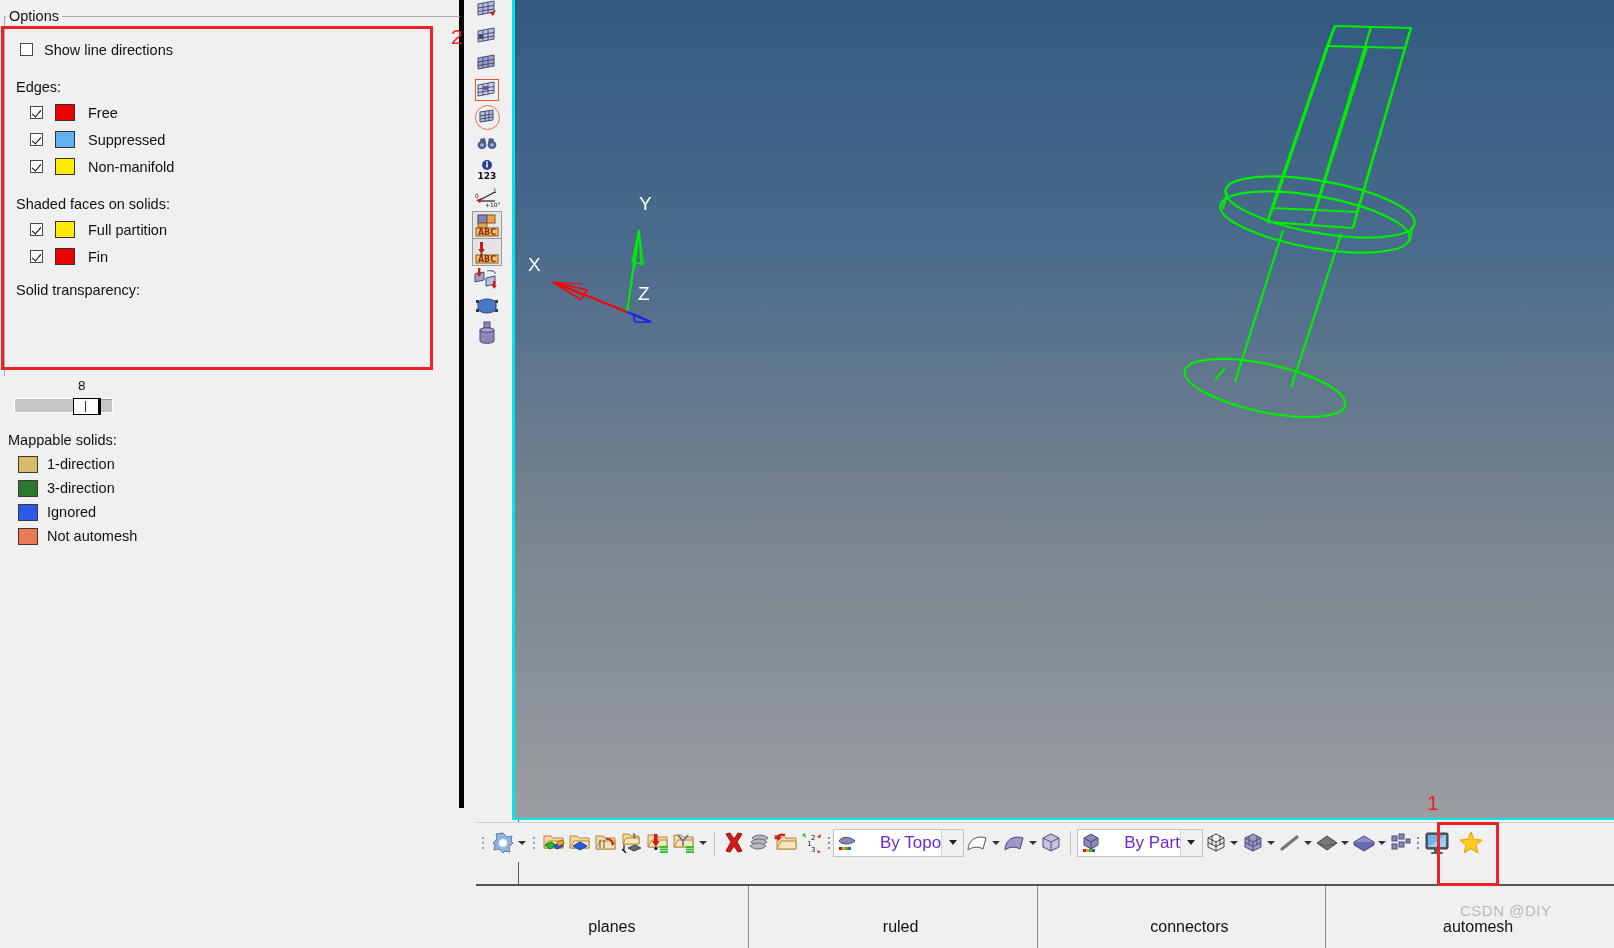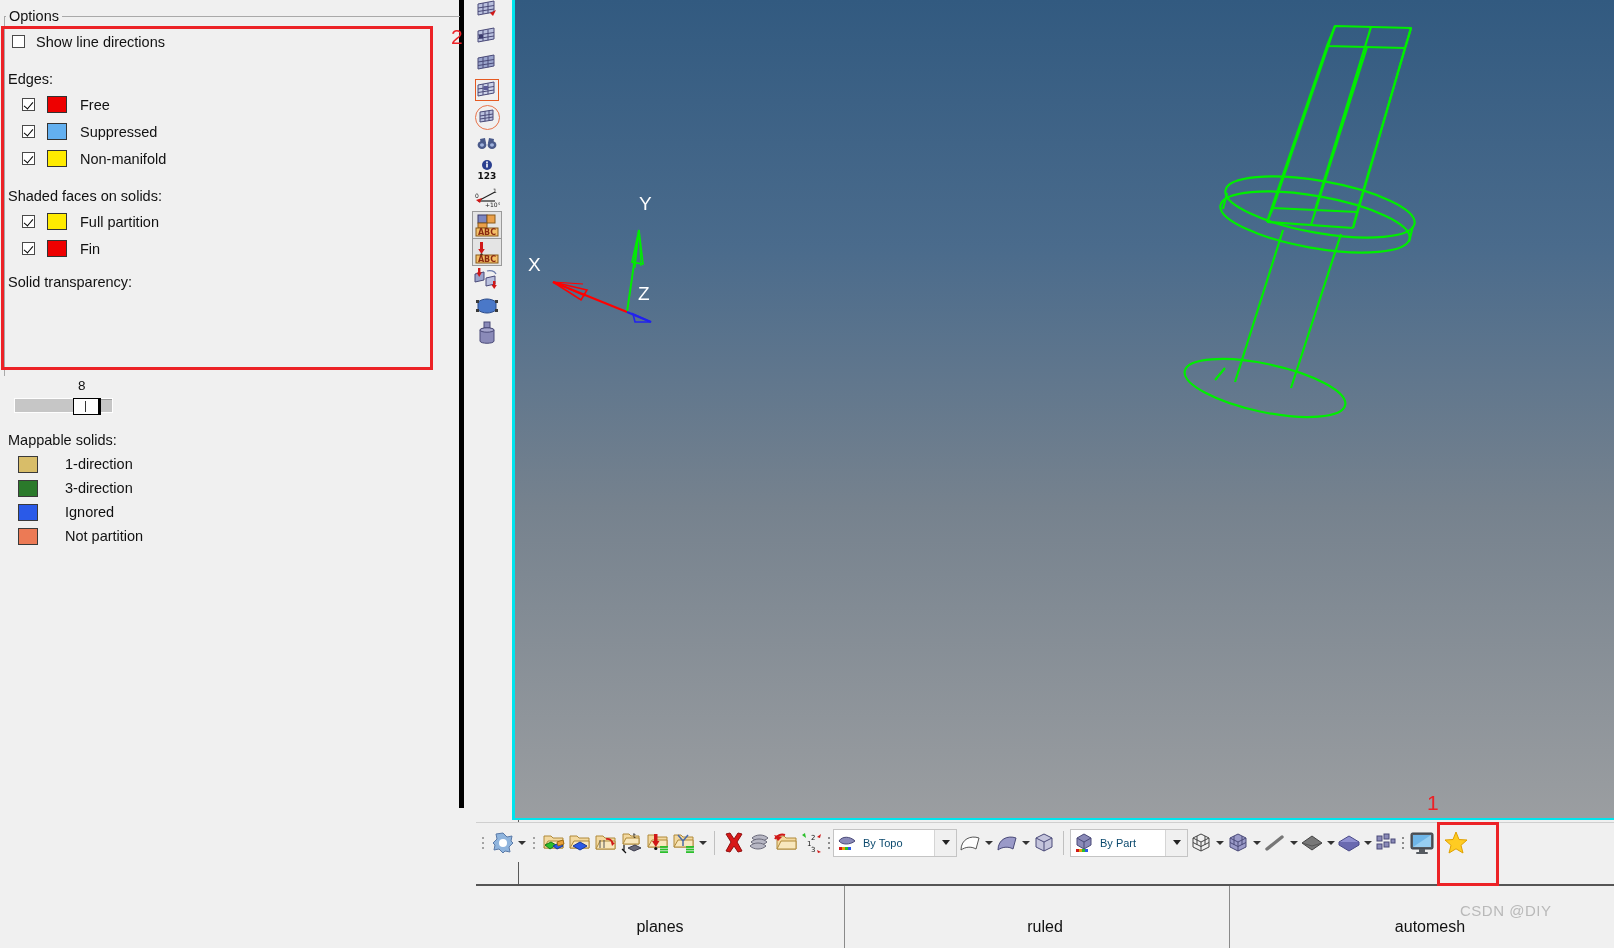--- a/index.html
+++ b/index.html
@@ -40,21 +40,21 @@
   }
   #anno-rect-1 {
     position: absolute; left: 1437px; top: 822px; width: 62px; height: 64px;
     border: 3px solid #ec2227; pointer-events: none; z-index: 30;
   }
   #anno-num-1 {
     position: absolute; left: 1427px; top: 791px; font-size: 21px; color: #ec2227;
     z-index: 31;
   }
 
-  .opt-body { position: absolute; left: 0; top: 28px; width: 464px; }
+  .opt-body { position: absolute; left: 0; top: 36px; width: 464px; padding-left: 8px; }
 
   .row { display: flex; align-items: center; height: 27px; }
   .row.tight { height: 24px; }
   .cb {
     width: 13px; height: 13px; border: 1px solid #4a4a4a; background: #fff;
     position: relative; flex: 0 0 auto; margin-left: 22px;
   }
   .cb.checked::after {
     content: "";
     position: absolute; left: 3px; top: 1px; width: 4px; height: 8px;
@@ -91,21 +91,21 @@
   #slider-thumb::after {
     content: ""; position: absolute; left: 11px; top: 2px; width: 1px; height: 11px;
     background: #333;
   }
 
   
   #mappable { position: absolute; left: 0; top: 432px; width: 300px; }
   .ms-head { font-size: 14.5px; color: #111; margin-left: 8px; margin-bottom: 4px; }
   .ms-row { display: flex; align-items: center; height: 24px; }
   .ms-swatch { width: 20px; height: 17px; border: 1px solid #3a3a3a; margin-left: 18px; flex: 0 0 auto; }
-  .ms-lbl { font-size: 14.5px; color: #111; margin-left: 27px; }
+  .ms-lbl { font-size: 14.5px; color: #111; margin-left: 9px; }
 
   
   #vtoolbar {
     position: absolute; left: 465px; top: 0; width: 54px; height: 948px;
     background: #f0f0f0; border-right: 1px solid #5a5a5a;
   }
   #vtb-inner { position: absolute; left: 8px; top: -4px; width: 32px; }
   .vtb-btn {
     width: 28px; height: 26px; margin-bottom: 1px; position: relative;
     display: flex; align-items: center; justify-content: center;
@@ -143,21 +143,21 @@
   .caret { width: 11px; height: 26px; display: flex; align-items: center; justify-content: center; }
   .caret::after {
     content: ""; border-left: 4px solid transparent; border-right: 4px solid transparent;
     border-top: 4px solid #333;
   }
   .tb-sep { width: 1px; height: 24px; background: #c0c0c0; margin: 0 6px; }
   .combo {
     display: flex; align-items: center; height: 28px; background: #fff;
     border: 1px solid #c4c4c4; min-width: 116px;
   }
-  .combo .c-lbl { font-size: 11px; color: #0c4a6e; margin-left: 3px; white-space: nowrap; }
+  .combo .c-lbl { font-size: 17px; color: #6d28d9; margin-left: 20px; white-space: nowrap; }
   .combo .c-btn {
     margin-left: auto; width: 22px; height: 26px; background: #f0f0f0;
     display: flex; align-items: center; justify-content: center; border-left: 1px solid #d5d5d5;
   }
   .combo .c-btn::after {
     content: ""; border-left: 4px solid transparent; border-right: 4px solid transparent;
     border-top: 5px solid #222;
   }
   .vdots { width: 8px; height: 26px; display: flex; flex-direction: column;
            justify-content: center; align-items: center; gap: 3px; }
@@ -267,21 +267,21 @@
       <div class="ms-row">
         <span class="ms-swatch" style="background:#2b7a2b"></span>
         <span class="ms-lbl">3-direction</span>
       </div>
       <div class="ms-row">
         <span class="ms-swatch" style="background:#2a5ae8"></span>
         <span class="ms-lbl">Ignored</span>
       </div>
       <div class="ms-row">
         <span class="ms-swatch" style="background:#ec7a55"></span>
-        <span class="ms-lbl">Not partition</span>
+        <span class="ms-lbl">Not automesh</span>
       </div>
     </div>
   </div>
 
   <div id="left-bottom-fill"></div>
 
   <div id="anno-rect-2"></div>
   <div id="anno-num-2">2</div>
 
   <div id="vtoolbar">
@@ -750,19 +750,22 @@
 
   <div id="tabstrip-sep"></div>
   <div id="tabstrip">
     <div class="tab">
       <span>planes</span>
     </div>
     <div class="tab">
       <span>ruled</span>
     </div>
     <div class="tab">
+      <span>connectors</span>
+    </div>
+    <div class="tab">
       <span>automesh</span>
     </div>
   </div>
 
   <div id="watermark">CSDN @DIY</div>
 
 </div>
 
 </body></html>

